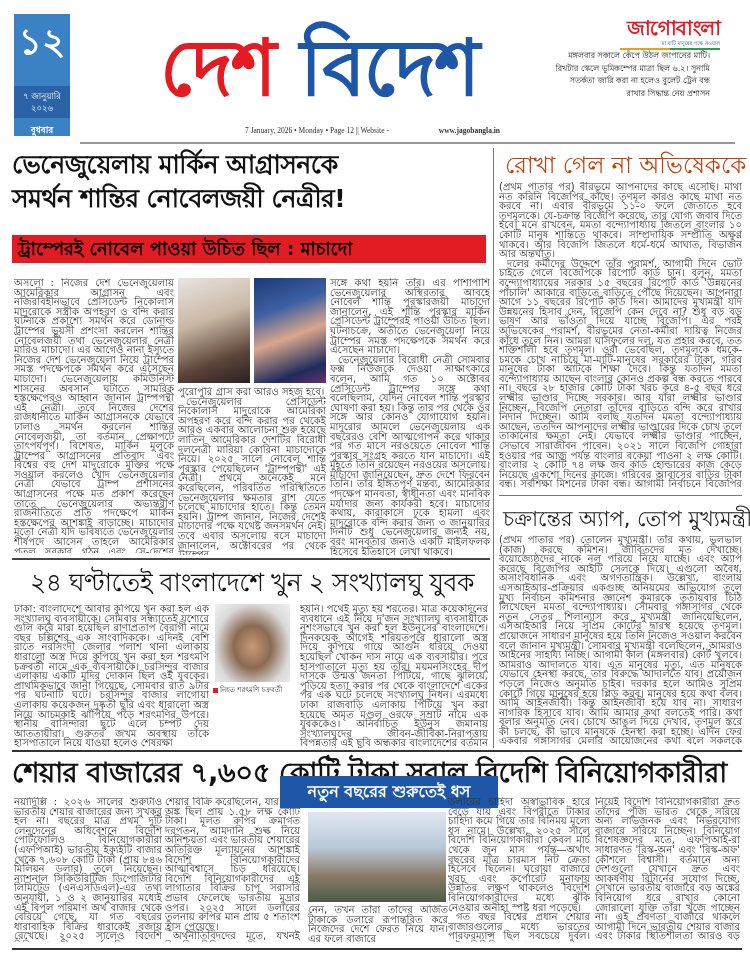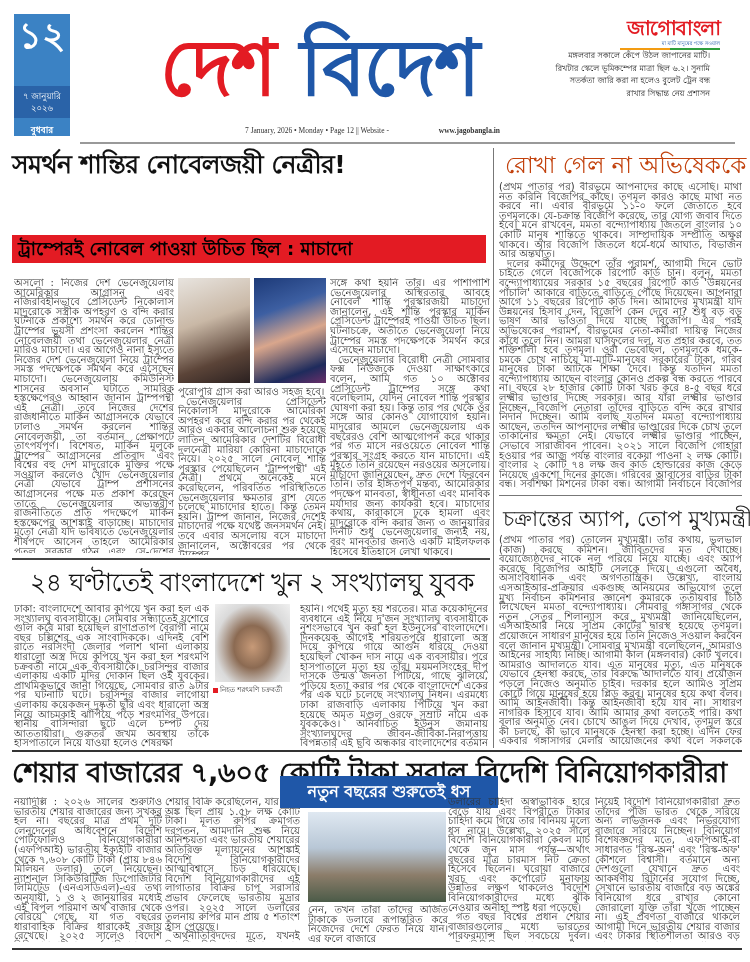--- a/index.html
+++ b/index.html
@@ -4,21 +4,21 @@
 <style>
   * { box-sizing: border-box; margin: 0; padding: 0; }
   body { width: 750px; height: 962px; background: #fff; font-family: "DejaVu Sans", sans-serif; color: #222; overflow: hidden; position: relative; }
   .abs { position: absolute; }
   .txt { font-size: 10px; line-height: 9.6px; color: #333; text-align: justify; overflow: hidden; }
   .txt p { text-indent: 8px; }
   .txt p.first { text-indent: 0; }
 
   
   #date-box { left: 14px; top: 14px; width: 56px; height: 122px; background: #3b82c4; color: #fff; text-align: center; }
-  #page-num { font-size: 36px; font-weight: bold; line-height: 44px; height: 72px; padding-top: 0; }
+  #page-num { font-size: 36px; font-weight: bold; line-height: 44px; height: 72px; padding-top: 6px; }
   #date-bn { background: #2a63a8; font-size: 8.5px; line-height: 12px; padding: 4px 0; }
   #day-bn { font-size: 9px; line-height: 12px; padding-top: 6px; font-weight: bold; }
   #logo { left: 160px; top: 18px; height: 100px; font-size: 78px; font-weight: bold; letter-spacing: -2px; line-height: 100px; white-space: nowrap; }
   #logo .red { color: #e31b23; }
   #logo .blue { color: #1f57a8; }
   #dateline { left: 245px; top: 126px; font-family: "Liberation Serif", serif; font-size: 7.5px; color: #333; white-space: nowrap; }
   #dateline b { font-weight: bold; margin-left: 48px; }
   #brand { left: 520px; top: 16px; width: 200px; text-align: right; }
   #brand-name { font-size: 20px; font-weight: bold; color: #e31b23; letter-spacing: -1px; line-height: 24px; }
   #brand-tag { font-size: 5px; color: #1f57a8; line-height: 7px; }
@@ -77,20 +77,21 @@
 <div id="dateline" class="abs"><span>7 January, 2026 • Monday • Page 12 || Website - </span><b>www.jagobangla.in</b></div>
 <div id="brand" class="abs">
   <div id="brand-name">জাগোবাংলা</div>
   <div id="brand-tag">মা মাটি মানুষের পক্ষে সওয়াল</div>
   <div id="brand-lines"></div>
 </div>
 <div id="teaser" class="abs">মঙ্গলবার সকালে কেঁপে উঠল জাপানের মাটি। রিখটার স্কেলে ভূমিকম্পের মাত্রা ছিল ৬.২। সুনামি সতর্কতা জারি করা না হলেও বুলেট ট্রেন বন্ধ রাখার সিদ্ধান্ত নেয় প্রশাসন</div>
 <div id="rule-top" class="abs"></div>
 
 <div id="main-head" class="abs">
+  <div>ভেনেজুয়েলায় মার্কিন আগ্রাসনকে</div>
   <div>সমর্থন শান্তির নোবেলজয়ী নেত্রীর!</div>
 </div>
 <div id="main-sub" class="abs">ট্রাম্পেরই নোবেল পাওয়া উচিত ছিল : মাচাদো</div>
 <div id="col1" class="abs txt">
     <p class="first">অসলো : নিজের দেশ ভেনেজুয়েলায় আমেরিকার আগ্রাসন এবং নজিরবিহীনভাবে প্রেসিডেন্ট নিকোলাস মাদুরোকে সস্ত্রীক অপহরণ ও বন্দি করার ঘটনাকে প্রকাশ্যে সমর্থন করে ডোনাল্ড ট্রাম্পের ভূয়সী প্রশংসা করলেন শান্তির নোবেলজয়ী তথা ভেনেজুয়েলার নেত্রী মারিও মাচাদো। এর আগেও নানা ইস্যুতে নিজের দেশ ভেনেজুয়েলা নিয়ে ট্রাম্পের সমস্ত পদক্ষেপকে সমর্থন করে এসেছেন মাচাদো। ভেনেজুয়েলায় কমিউনিস্ট শাসনের অবসান ঘটাতে সামরিক হস্তক্ষেপেরও আহ্বান জানান ট্রাম্পপন্থী এই নেত্রী। তবে নিজের দেশের রাজধানীতে মার্কিন আগ্রাসনকে যেভাবে ঢালাও সমর্থন করলেন শান্তির নোবেলজয়ী, তা বর্তমান প্রেক্ষাপটে তাৎপর্যপূর্ণ। বিশেষত, মার্কিন মুলুকে ট্রাম্পের আগ্রাসনের প্রতিবাদ এবং বিশ্বের বহু দেশ মাদুরোকে মুক্তির পক্ষে সওয়াল করলেও খোদ ভেনেজুয়েলার নেত্রী যেভাবে ট্রাম্প প্রশাসনের আগ্রাসনের পক্ষে মত প্রকাশ করেছেন তাতে ভেনেজুয়েলার অভ্যন্তরীণ রাজনীতিতে প্রতি পদক্ষেপে মার্কিন হস্তক্ষেপের আশঙ্কাই বাড়াচ্ছে। মাচাদোর মতো নেত্রী যদি ভবিষ্যতে ভেনেজুয়েলার শীর্ষপদে আসেন তাহলে আমেরিকার পুতুল সরকার গঠন এবং সে-দেশের তেলভাণ্ডারকে</p>
   </div>
 <div id="photo1" class="abs"></div>
 <div id="photo2" class="abs"></div>
 <div id="col2" class="abs txt">
   <p class="first">পুরোপুরি গ্রাস করা আরও সহজ হবে।</p>

